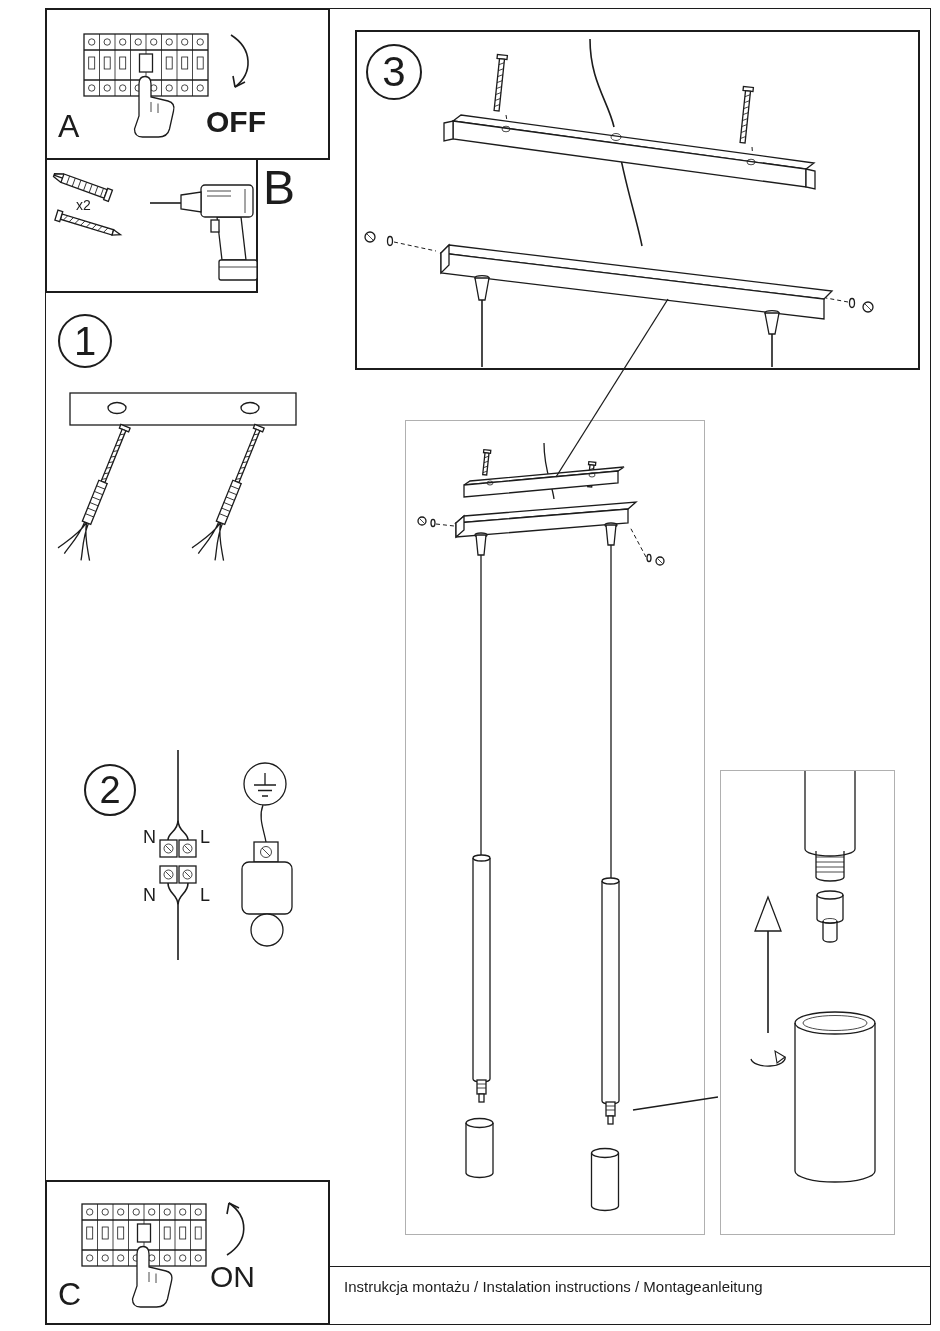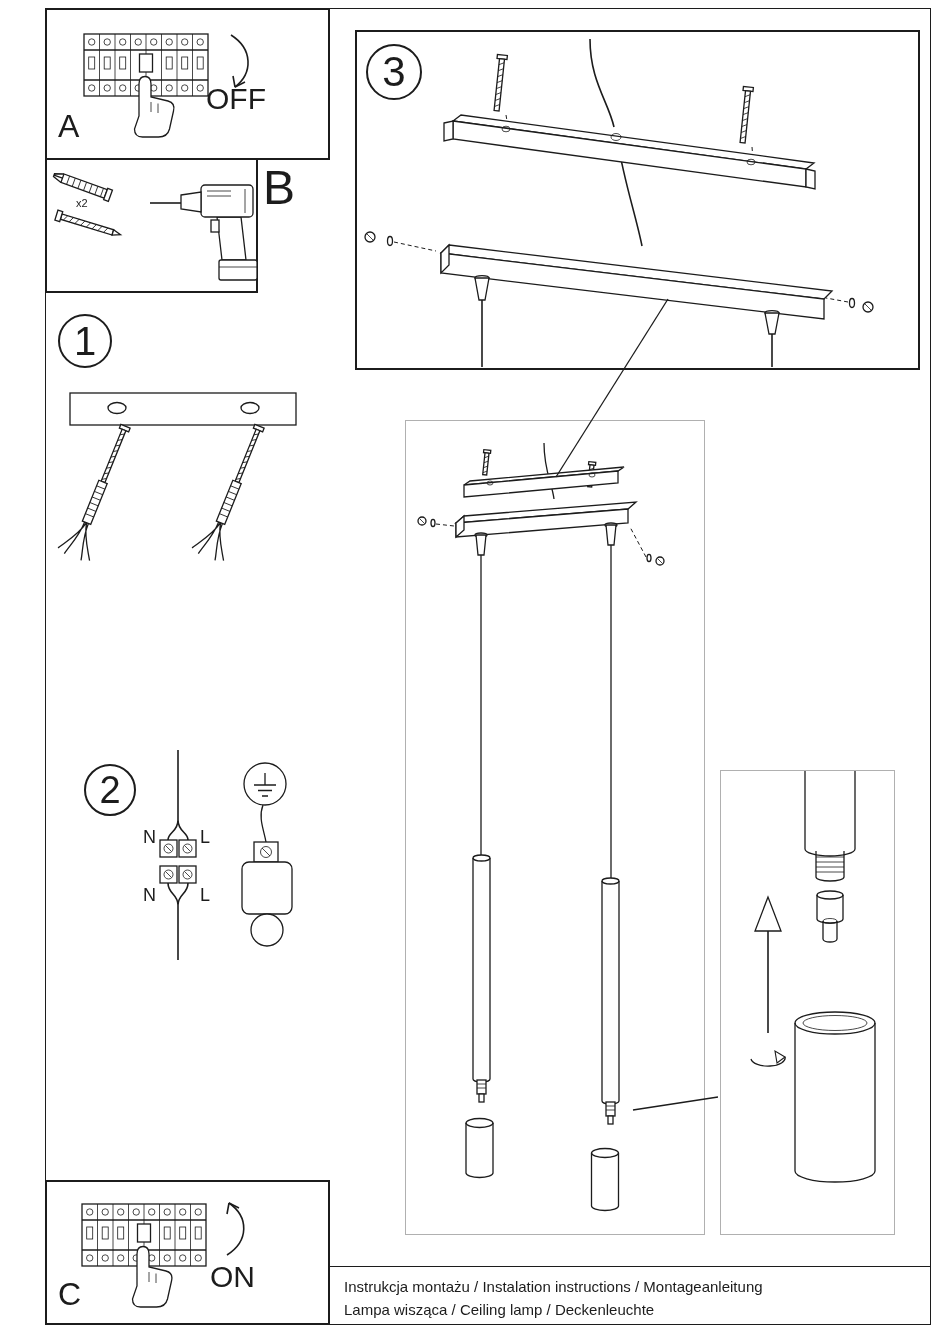--- a/index.html
+++ b/index.html
@@ -66,21 +66,21 @@
         <path class="fw" d="M63,92 L63,60 Q63,52.5 69,52.5 Q75,52.5 75,60 L75,73 L92,77 Q99.5,79 97.5,87 L93.5,105 Q91.5,113 82.5,113 L66.5,113 Q58.5,113 58.5,105 Z"></path>
         <path class="thin" d="M75,78 V88 M82,79.5 V89"></path>
       </g>
     </svg>
     <svg style="left:177px;top:20px;" width="36" height="64" viewBox="0 0 36 64">
       <path class="ln16" d="M7,5 C29,19 29,43 11,57"></path>
       <path class="ln16" d="M11,57 L21,52 M11,57 L9,46"></path>
     </svg>
   </div>
   <span class="lbl" style="left:58px;top:110px;font-size:32px;">A</span>
-  <span class="lbl" style="left:206px;top:84px;font-size:30px;font-weight:400;">OFF</span>
+  <span class="lbl" style="left:206px;top:107px;font-size:30px;font-weight:700;">OFF</span>
 
   <div class="box" style="left:45px;top:158px;width:213px;height:135px;">
     <svg style="left:7px;top:8px;" width="100" height="78" viewBox="0 0 100 78">
       <g transform="translate(10,6) rotate(20)">
         <rect class="fw" x="0" y="0" width="46" height="9"></rect>
         <path class="thin" d="M6,0 V9 M12,0 V9 M18,0 V9 M24,0 V9 M30,0 V9 M36,0 V9 M42,0 V9"></path>
         <rect class="fw" x="46" y="-1.5" width="5" height="12"></rect>
         <path class="ln" d="M0,0 L-9,3 L-9,6 L0,9 M-9,4.5 H0"></path>
       </g>
       <g transform="translate(8,46) rotate(17)">
@@ -96,21 +96,21 @@
         <rect class="fw" x="72" y="90" width="38" height="20" rx="2"></rect>
         <line class="thin" x1="72" y1="97" x2="110" y2="97"></line>
         <rect class="fw" x="54" y="15" width="52" height="32" rx="4"></rect>
         <path class="thin" d="M60,21 H84 M60,26 H84 M98,19 V43"></path>
         <rect class="fw" x="64" y="50" width="8" height="12"></rect>
         <polygon class="fw" points="34,25 54,22 54,42 34,39"></polygon>
         <path class="ln16" d="M3,33 H34"></path>
       </g>
     </svg>
   </div>
-  <span class="lbl" style="left:76px;top:198px;font-size:11px;">x2</span>
+  <span class="lbl" style="left:76px;top:198px;font-size:14px;">x2</span>
   <span class="lbl" style="left:263px;top:164px;font-size:48px;">B</span>
 
   <div class="circle-step" style="left:58px;top:314px;width:54px;height:54px;font-size:40px;">
     <span>1</span>
   </div>
   <svg style="left:62px;top:386px;" width="292" height="232" viewBox="0 0 292 232">
     <g>
       <rect class="fw" x="8" y="7" width="226" height="32"></rect>
       <ellipse class="fw" cx="55" cy="22" rx="9" ry="5.5"></ellipse>
       <ellipse class="fw" cx="188" cy="22" rx="9" ry="5.5"></ellipse>
@@ -379,21 +379,20 @@
     <svg style="left:171px;top:16px;" width="36" height="64" viewBox="0 0 36 64">
       <path class="ln16" d="M9,57 C31,43 31,19 11,5"></path>
       <path class="ln16" d="M11,5 L21,10 M11,5 L9,16"></path>
     </svg>
   </div>
   <span class="lbl" style="left:58px;top:1278px;font-size:32px;">C</span>
   <span class="lbl" style="left:210px;top:1262px;font-size:30px;font-weight:400;">ON</span>
 
   <div class="footer" style="left:330px;top:1266px;width:601px;height:59px;">
     <div>Instrukcja montażu / Instalation instructions / Montageanleitung</div>
-    <div>Lampa wisząca / Ceiling lamp / Deckenleuchte</div>
   </div>
 
   <svg style="left:0;top:0;pointer-events:none;" width="940" height="1331" viewBox="0 0 940 1331">
     <line class="ln" x1="668" y1="299" x2="556" y2="477"></line>
     <line class="ln" x1="633" y1="1110" x2="718" y2="1097"></line>
   </svg>
 
 </div>
 
 </body></html>

